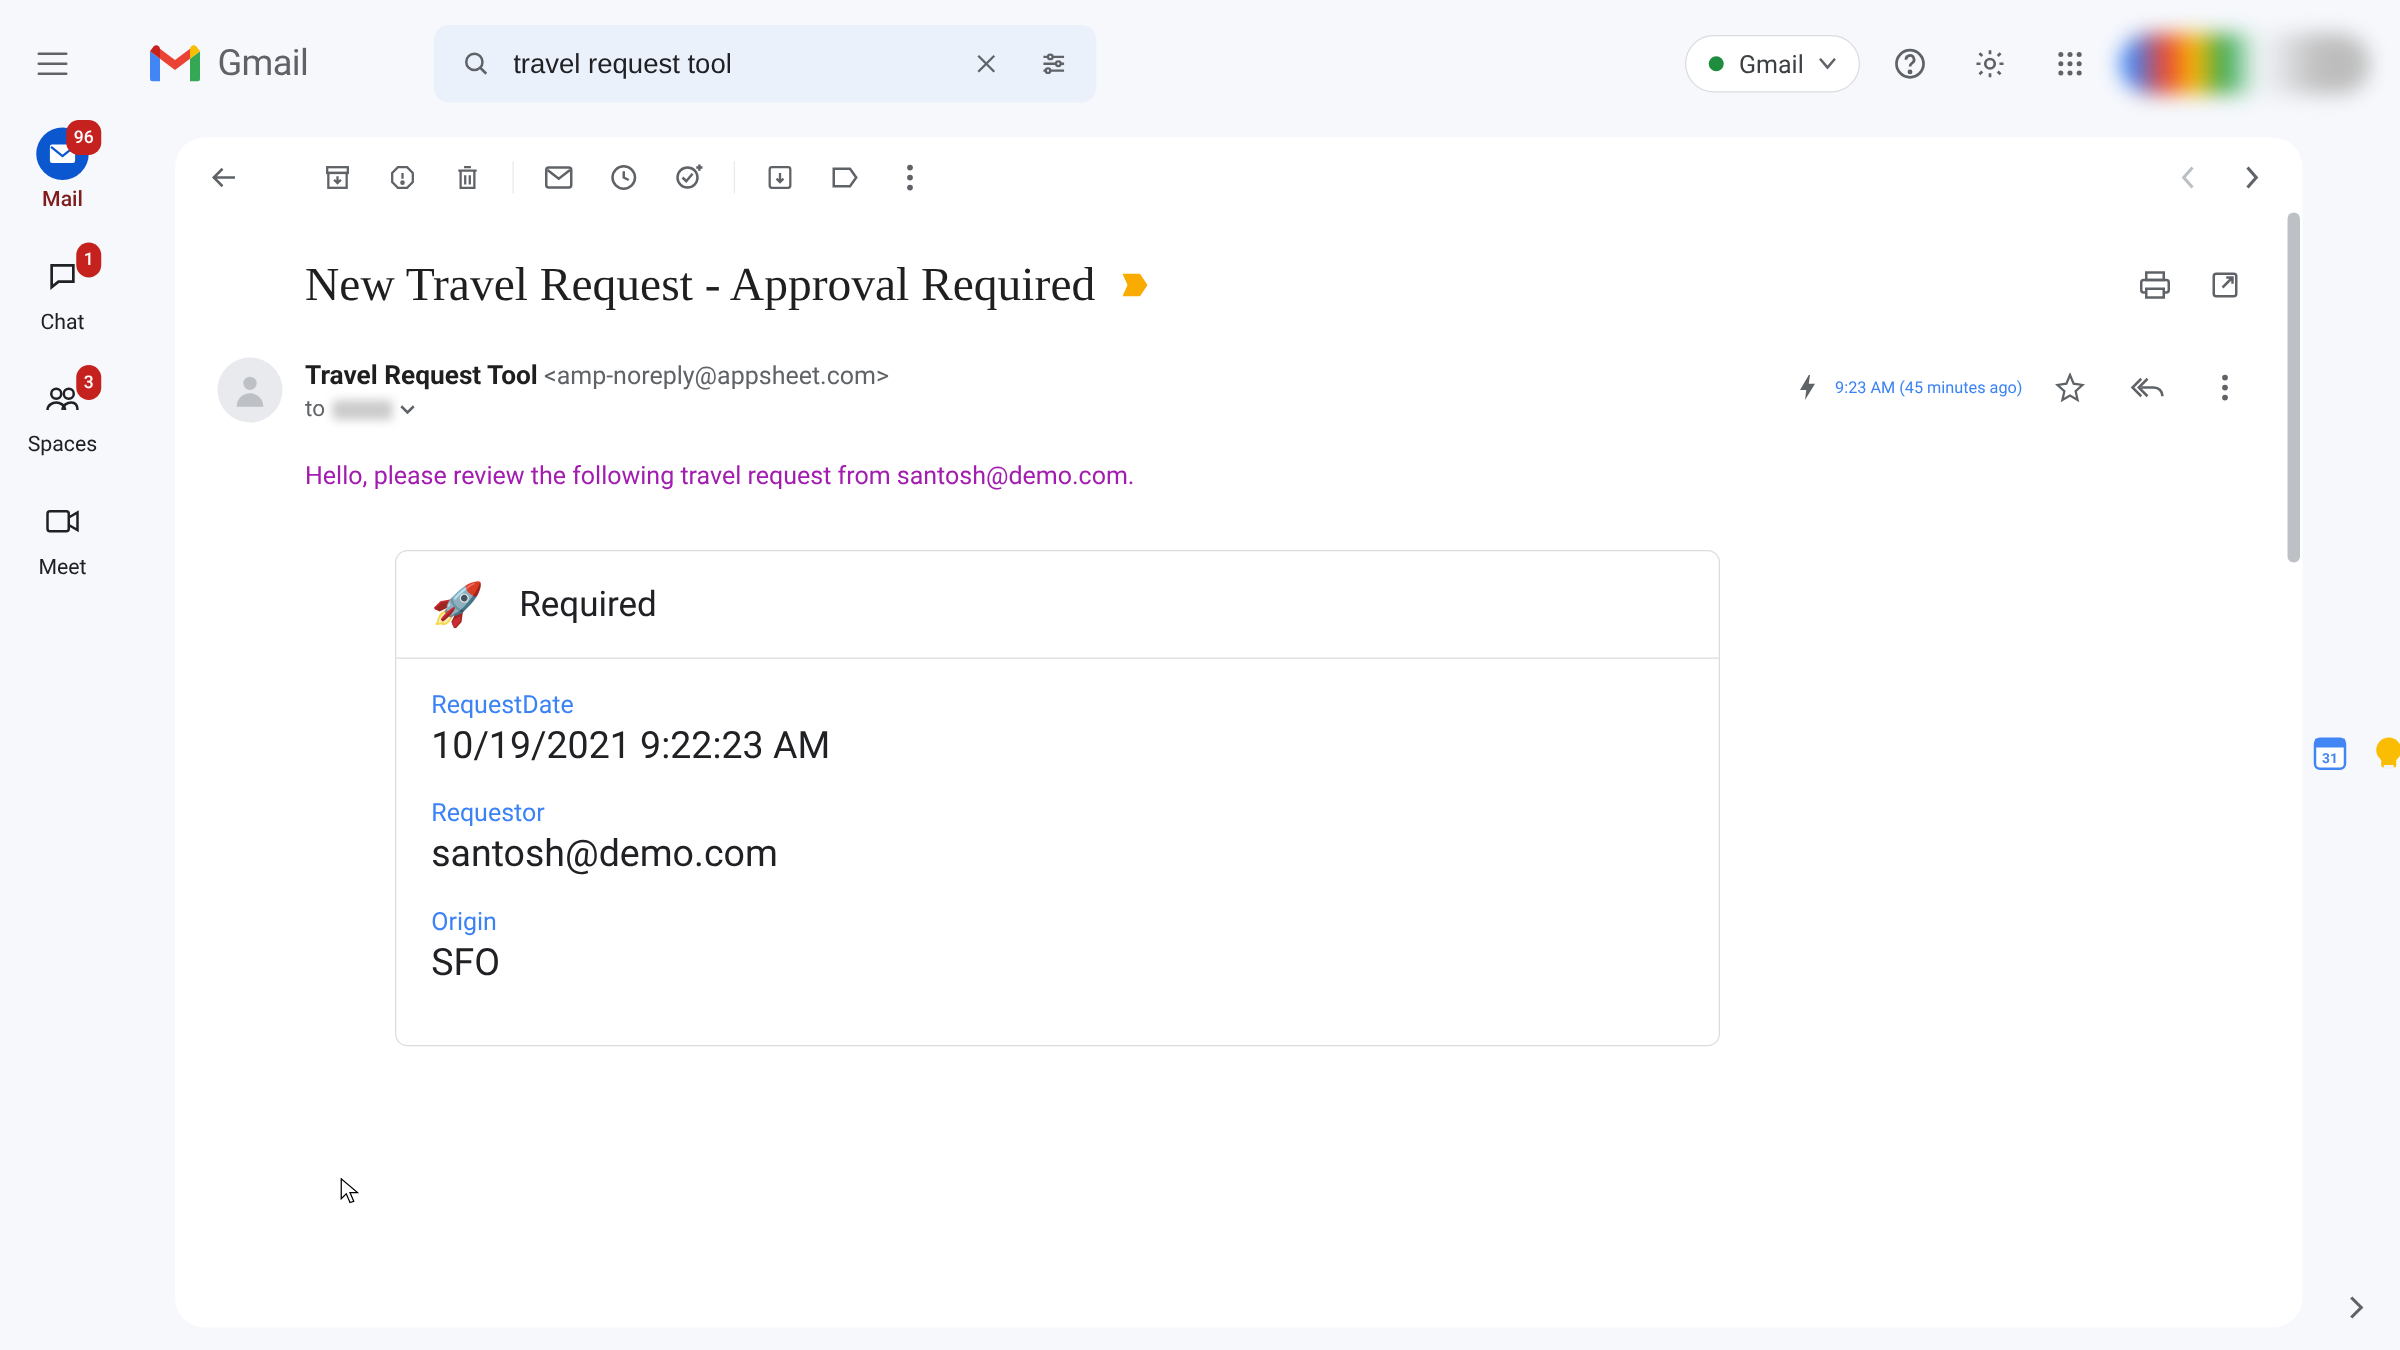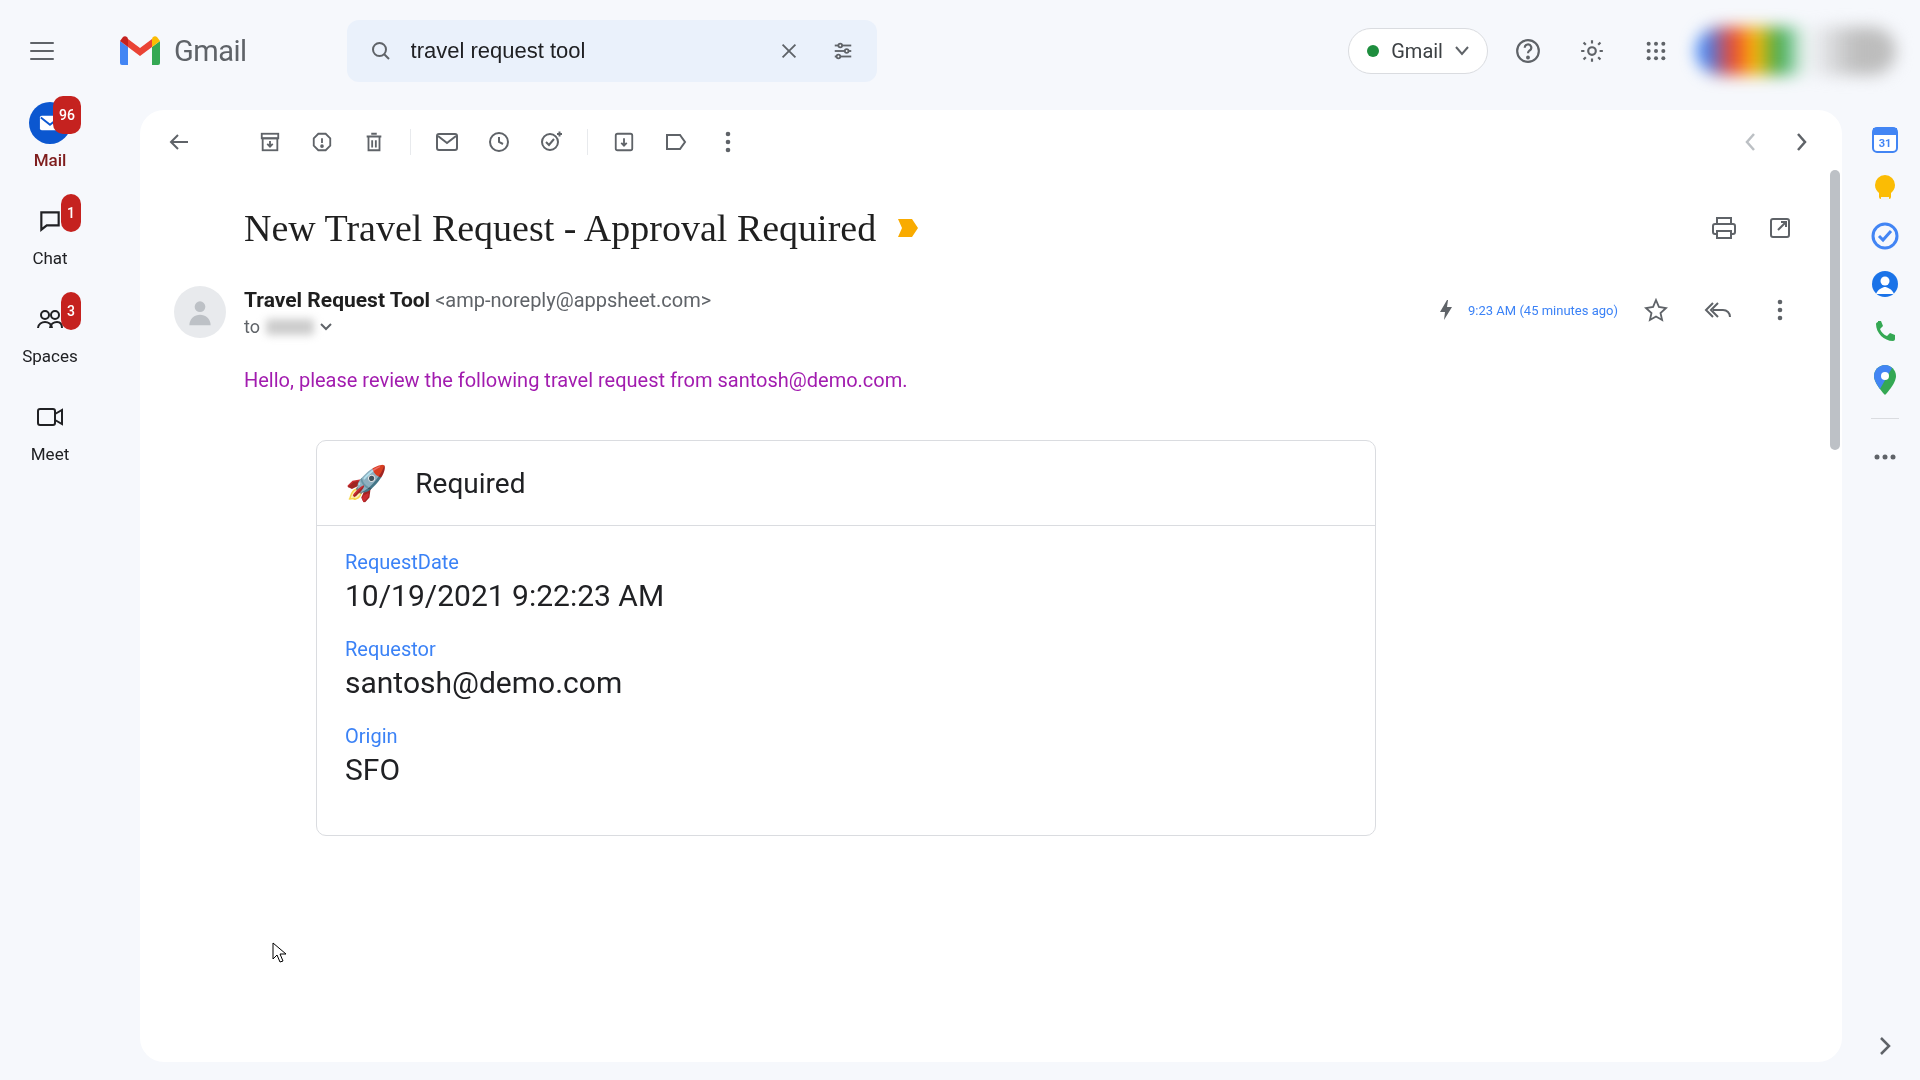--- a/index.html
+++ b/index.html
@@ -83,29 +83,29 @@
     width:42px; height:42px; border-radius:50%;
     display:flex; align-items:center; justify-content:center;
     position:relative;
   }
   .nav-icon-wrap.selected { background:#0b57d0; color:#fff; }
   .nav-label { font-size:17px; color:#202124; }
   .nav-label.selected { color:#7f1d1d; font-weight:500; }
   .badge {
     position:absolute; top:-6px; right:-10px;
     background:#c5221f; color:#fff; font-size:14px; font-weight:500;
-    border-radius:10px; padding:0 6px; min-width:20px; height:38px;
+    border-radius:10px; padding:0 6px; min-width:20px; height:28px;
     display:flex; align-items:center; justify-content:center;
   }
 
   
   .side-panel {
     position:absolute; right:0; top:86px; bottom:0;
     width:70px;
-    display:flex; flex-direction:column; align-items:center;
+    display:flex; flex-direction:row; align-items:center;
     padding-top: 40px; gap: 20px;
   }
   .sp-icon {
     width:28px; height:28px; display:flex; align-items:center; justify-content:center;
     cursor:pointer;
   }
   .sp-divider { width:28px; height:1px; background:#dadce0; margin:4px 0;}
   .sp-expand {
     position:absolute; bottom:20px; right:22px;
     width:28px; height:28px;

